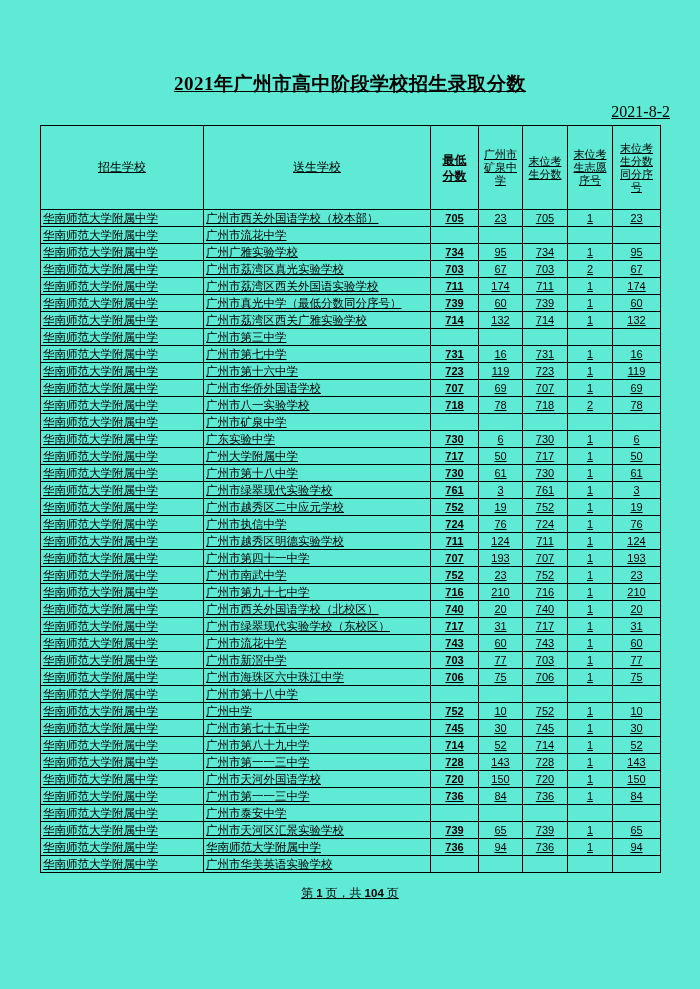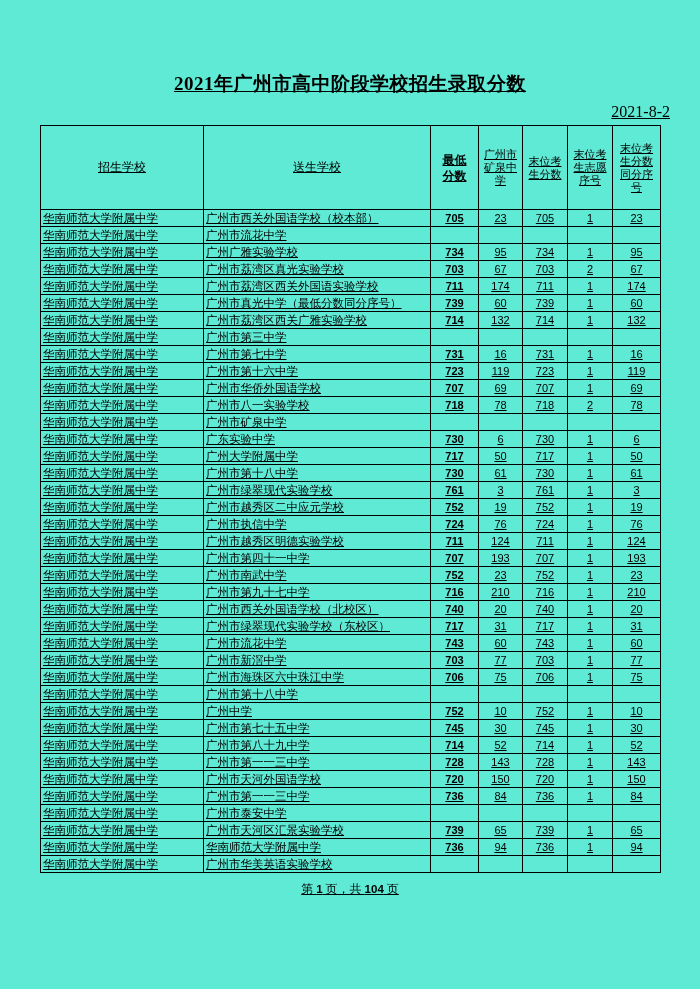--- a/index.html
+++ b/index.html
@@ -73,21 +73,21 @@
     padding: 0;
     font-family: "Liberation Sans", sans-serif;
     font-size: 11px;
   }
   .score-table tbody td.cell-min { font-weight: bold; }
 
   .footer {
     margin-top: 9px;
     text-align: center;
     font-size: 12px;
-    line-height: 15px;
+    line-height: 23px;
   }
   .footer .num {
     font-family: "Liberation Sans", sans-serif;
     font-weight: bold;
     font-size: 11.5px;
   }
 </style>
 </head>
 <body>
 

